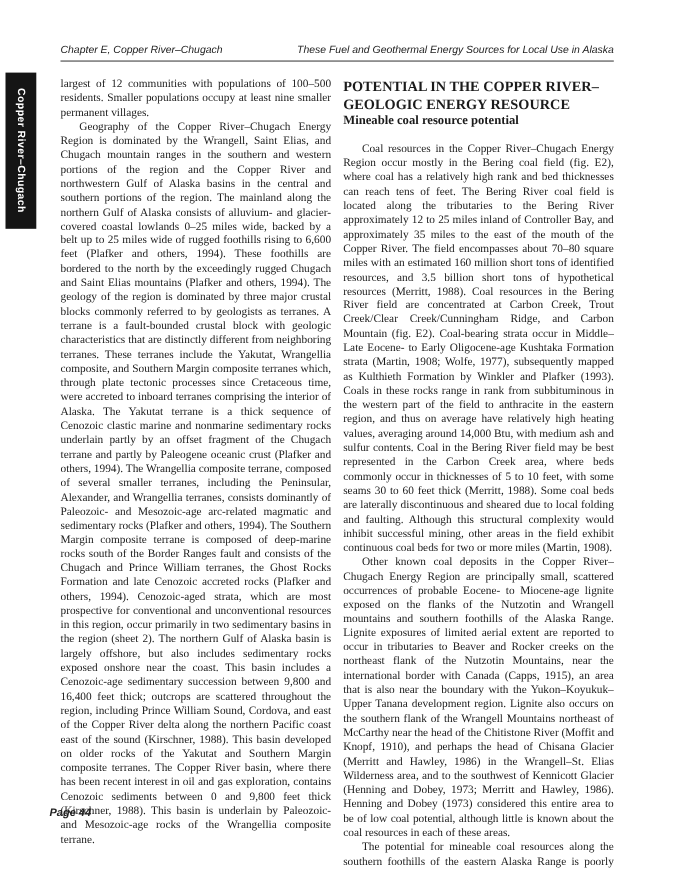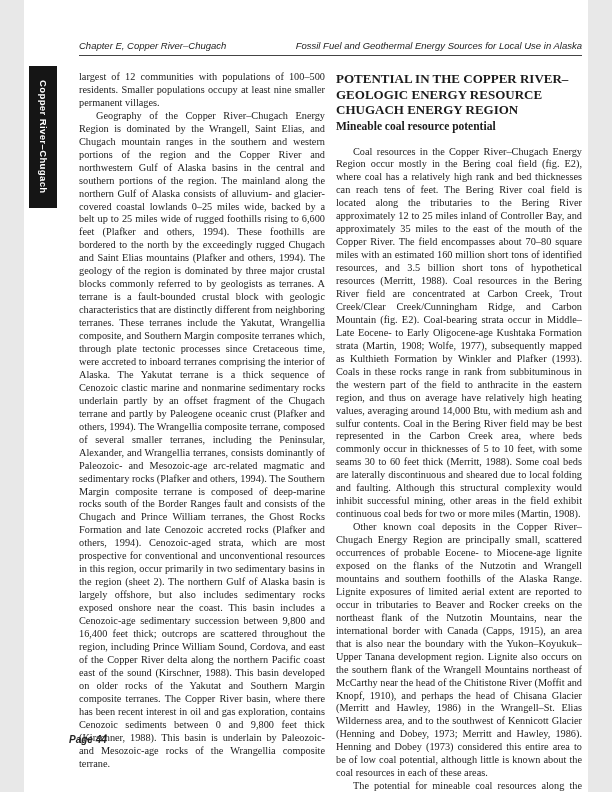--- a/index.html
+++ b/index.html
@@ -1,18 +1,18 @@
 <!DOCTYPE html>
 <html><head>
 <meta charset="utf-8">
 <style>
   html,body { margin:0; padding:0; background:#e8e8e8; }
   .page {
     position:relative;
-    width:564px; height:792px;
+    width:612px; height:792px;
     margin:0 auto;
     background:#ffffff;
     overflow:hidden;
     color:#1b1b1b;
   }
   
   .running-head {
     position:absolute; top:40px; left:55px; width:503px;
     display:flex; justify-content:space-between;
     font:italic 9.5px/12px "Liberation Sans", sans-serif;
@@ -64,41 +64,40 @@
     color:#222;
   }
 </style>
 </head>
 <body>
 
 <div class="page">
 
   <div class="running-head">
     <span>Chapter E, Copper River–Chugach</span>
-    <span>Fossil Fuel and Geothermal Energy Sources for Local Use in Alaska</span>
+    <span>These Fuel and Geothermal Energy Sources for Local Use in Alaska</span>
   </div>
 
   <div class="head-rule"></div>
 
   <div class="side-tab">
     <span>Copper River–Chugach</span>
   </div>
 
   <div class="columns">
 
     <div class="col">
       <p class="para no-indent">largest of 12 communities with populations of 100–500 residents. Smaller populations occupy at least nine smaller permanent villages.</p>
       <p class="para">Geography of the Copper River–Chugach Energy Region is dominated by the Wrangell, Saint Elias, and Chugach mountain ranges in the southern and western portions of the region and the Copper River and northwestern Gulf of Alaska basins in the central and southern portions of the region. The mainland along the northern Gulf of Alaska consists of alluvium- and glacier-covered coastal lowlands 0–25 miles wide, backed by a belt up to 25 miles wide of rugged foothills rising to 6,600 feet (Plafker and others, 1994). These foothills are bordered to the north by the exceedingly rugged Chugach and Saint Elias mountains (Plafker and others, 1994). The geology of the region is dominated by three major crustal blocks commonly referred to by geologists as terranes. A terrane is a fault-bounded crustal block with geologic characteristics that are distinctly different from neighboring terranes. These terranes include the Yakutat, Wrangellia composite, and Southern Margin composite terranes which, through plate tectonic processes since Cretaceous time, were accreted to inboard terranes comprising the interior of Alaska. The Yakutat terrane is a thick sequence of Cenozoic clastic marine and nonmarine sedimentary rocks underlain partly by an offset fragment of the Chugach terrane and partly by Paleogene oceanic crust (Plafker and others, 1994). The Wrangellia composite terrane, composed of several smaller terranes, including the Peninsular, Alexander, and Wrangellia terranes, consists dominantly of Paleozoic- and Mesozoic-age arc-related magmatic and sedimentary rocks (Plafker and others, 1994). The Southern Margin composite terrane is composed of deep-marine rocks south of the Border Ranges fault and consists of the Chugach and Prince William terranes, the Ghost Rocks Formation and late Cenozoic accreted rocks (Plafker and others, 1994). Cenozoic-aged strata, which are most prospective for conventional and unconventional resources in this region, occur primarily in two sedimentary basins in the region (sheet 2). The northern Gulf of Alaska basin is largely offshore, but also includes sedimentary rocks exposed onshore near the coast. This basin includes a Cenozoic-age sedimentary succession between 9,800 and 16,400 feet thick; outcrops are scattered throughout the region, including Prince William Sound, Cordova, and east of the Copper River delta along the northern Pacific coast east of the sound (Kirschner, 1988). This basin developed on older rocks of the Yakutat and Southern Margin composite terranes. The Copper River basin, where there has been recent interest in oil and gas exploration, contains Cenozoic sediments between 0 and 9,800 feet thick (Kirschner, 1988). This basin is underlain by Paleozoic- and Mesozoic-age rocks of the Wrangellia composite terrane.</p>
     </div>
 
     <div class="col">
       <div class="section-heading">
         <div>POTENTIAL IN THE COPPER RIVER–</div>
         <div>GEOLOGIC ENERGY RESOURCE</div>
-        <div>CHUGACH ENERGY REGION</div>
       </div>
       <div class="subsection-heading">Mineable coal resource potential</div>
       <p class="para">Coal resources in the Copper River–Chugach Energy Region occur mostly in the Bering coal field (fig. E2), where coal has a relatively high rank and bed thicknesses can reach tens of feet. The Bering River coal field is located along the tributaries to the Bering River approximately 12 to 25 miles inland of Controller Bay, and approximately 35 miles to the east of the mouth of the Copper River. The field encompasses about 70–80 square miles with an estimated 160 million short tons of identified resources, and 3.5 billion short tons of hypothetical resources (Merritt, 1988). Coal resources in the Bering River field are concentrated at Carbon Creek, Trout Creek/Clear Creek/Cunningham Ridge, and Carbon Mountain (fig. E2). Coal-bearing strata occur in Middle–Late Eocene- to Early Oligocene-age Kushtaka Formation strata (Martin, 1908; Wolfe, 1977), subsequently mapped as Kulthieth Formation by Winkler and Plafker (1993). Coals in these rocks range in rank from subbituminous in the western part of the field to anthracite in the eastern region, and thus on average have relatively high heating values, averaging around 14,000 Btu, with medium ash and sulfur contents. Coal in the Bering River field may be best represented in the Carbon Creek area, where beds commonly occur in thicknesses of 5 to 10 feet, with some seams 30 to 60 feet thick (Merritt, 1988). Some coal beds are laterally discontinuous and sheared due to local folding and faulting. Although this structural complexity would inhibit successful mining, other areas in the field exhibit continuous coal beds for two or more miles (Martin, 1908).</p>
       <p class="para">Other known coal deposits in the Copper River–Chugach Energy Region are principally small, scattered occurrences of probable Eocene- to Miocene-age lignite exposed on the flanks of the Nutzotin and Wrangell mountains and southern foothills of the Alaska Range. Lignite exposures of limited aerial extent are reported to occur in tributaries to Beaver and Rocker creeks on the northeast flank of the Nutzotin Mountains, near the international border with Canada (Capps, 1915), an area that is also near the boundary with the Yukon–Koyukuk–Upper Tanana development region. Lignite also occurs on the southern flank of the Wrangell Mountains northeast of McCarthy near the head of the Chitistone River (Moffit and Knopf, 1910), and perhaps the head of Chisana Glacier (Merritt and Hawley, 1986) in the Wrangell–St. Elias Wilderness area, and to the southwest of Kennicott Glacier (Henning and Dobey, 1973; Merritt and Hawley, 1986). Henning and Dobey (1973) considered this entire area to be of low coal potential, although little is known about the coal resources in each of these areas.</p>
       <p class="para">The potential for mineable coal resources along the southern foothills of the eastern Alaska Range is poorly known. Coals in this area are from the Eocene-age Gakona</p>
     </div>
 
   </div>
 
   <div class="footer">Page 44</div>

